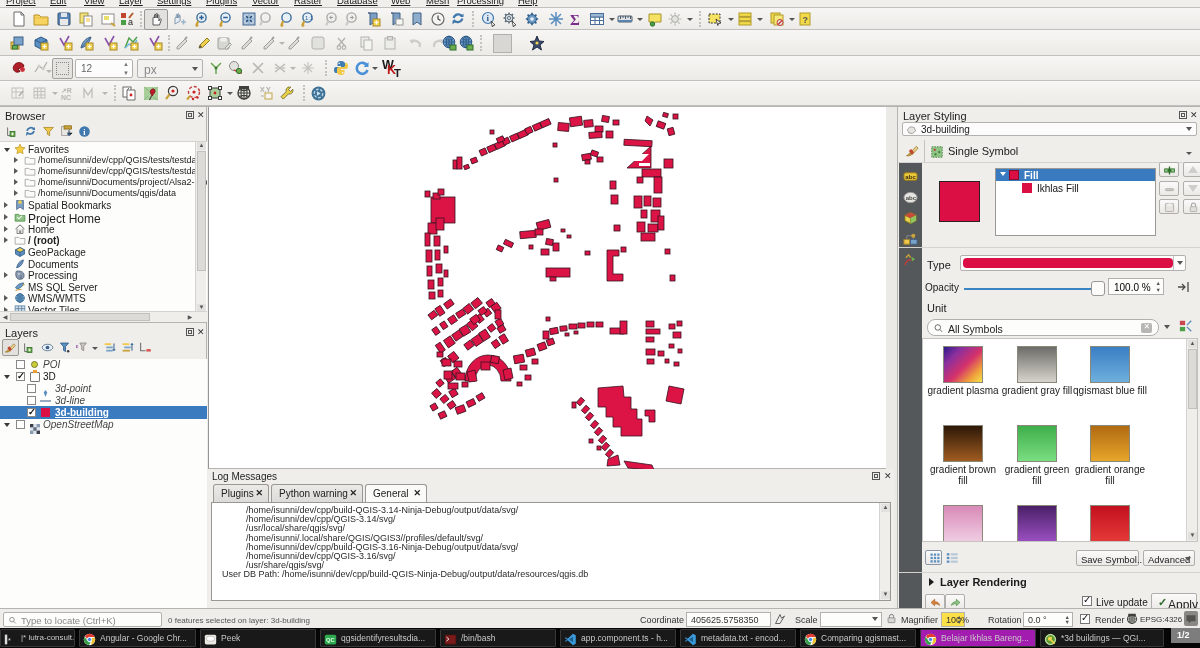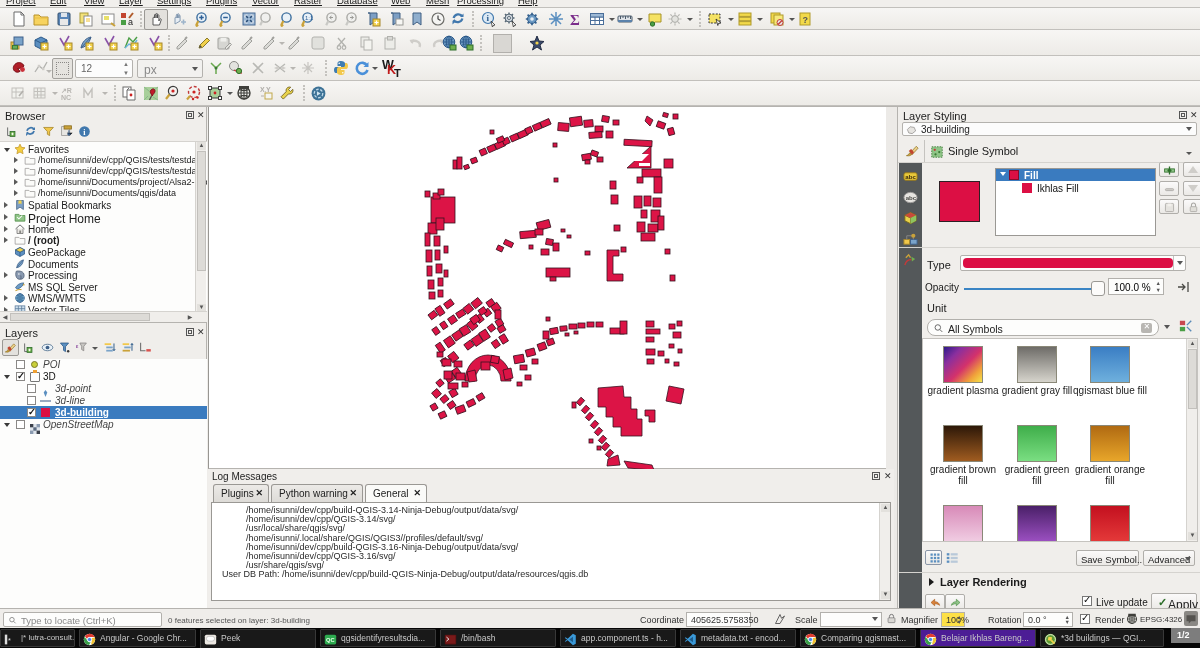--- a/index.html
+++ b/index.html
@@ -1657,21 +1657,21 @@
     <div class="abs" style="left:0;top:608px;width:1200px;height:20px;background:#efedea;border-top:1px solid #b5b3af;font-size:9px;color:#333">
       <div class="abs" style="left:3px;top:3px;width:159px;height:15px;background:#fdfdfc;border:1px solid #b2b0ac;border-radius:2px">
         <svg viewBox="0 0 16 16" style="position:absolute;left:4px;top:3px;width:9px;height:9px">
           <circle cx="7" cy="6.5" r="4" fill="none" stroke="#888" stroke-width="1.6"></circle>
           <path d="M10 9.5l3.5 3.5" stroke="#888" stroke-width="1.6"></path>
         </svg>
         <span style="position:absolute;left:17px;top:2px;color:#888;font-size:9.5px">Type to locate (Ctrl+K)</span>
       </div>
       <span class="abs" style="left:168px;top:7px;font-size:8px;color:#555">0 features selected on layer: 3d-building</span>
       <span class="abs" style="left:640px;top:6px">Coordinate</span>
-      <div class="abs" style="left:686px;top:3px;width:65px;height:15px;background:#fdfdfc;border:1px solid #b2b0ac">
+      <div class="abs" style="left:686px;top:3px;width:85px;height:15px;background:#fdfdfc;border:1px solid #b2b0ac">
         <span style="position:absolute;left:4px;top:2px;font-size:9px">405625.5758350</span>
       </div>
       <div class="abs" style="left:774px;top:4px;width:12px;height:13px"><svg viewBox="0 0 16 16">
           <path d="M2 14L8 2l2 5 4-3-6 10z" fill="none" stroke="#555" stroke-width="1.2"></path>
         </svg></div>
       <span class="abs" style="left:795px;top:6px">Scale</span>
       <div class="abs" style="left:820px;top:3px;width:62px;height:15px;background:#fdfdfc;border:1px solid #b2b0ac">
         <span style="position:absolute;left:4px;top:16px">1:8026</span>
         <span style="position:absolute;right:3px;top:4px;width:0;height:0;border-left:3px solid transparent;border-right:3px solid transparent;border-top:4px solid #555"></span>
       </div>
@@ -1750,21 +1750,21 @@
             <use href="#i-vscode"></use>
           </svg></div>
         <span style="position:absolute;left:20px;top:3px;font-size:8.5px;color:#c9c9c9;white-space:nowrap">metadata.txt - encod...</span>
       </div>
       <div class="abs" style="left:800px;top:1px;width:116px;height:18px;background:#191919;border:1px solid #383838;border-radius:1px;overflow:hidden">
         <div style="position:absolute;left:3px;top:2px;width:13px;height:13px"><svg viewBox="0 0 16 16">
             <use href="#i-chrome"></use>
           </svg></div>
         <span style="position:absolute;left:20px;top:3px;font-size:8.5px;color:#c9c9c9;white-space:nowrap">Comparing qgismast...</span>
       </div>
-      <div class="abs" style="left:920px;top:1px;width:116px;height:18px;background:#4c1d95;border:1px solid #383838;border-radius:1px;overflow:hidden">
+      <div class="abs" style="left:920px;top:1px;width:116px;height:18px;background:#a21caf;border:1px solid #383838;border-radius:1px;overflow:hidden">
         <div style="position:absolute;left:3px;top:2px;width:13px;height:13px"><svg viewBox="0 0 16 16">
             <use href="#i-chrome"></use>
           </svg></div>
         <span style="position:absolute;left:20px;top:3px;font-size:8.5px;color:#c9c9c9;white-space:nowrap">Belajar Ikhlas Bareng...</span>
       </div>
       <div class="abs" style="left:1040px;top:1px;width:124px;height:18px;background:#191919;border:1px solid #383838;border-radius:1px;overflow:hidden">
         <div style="position:absolute;left:3px;top:2px;width:13px;height:13px"><svg viewBox="0 0 16 16">
             <use href="#i-qgis"></use>
           </svg></div>
         <span style="position:absolute;left:20px;top:3px;font-size:8.5px;color:#c9c9c9;white-space:nowrap">*3d buildings — QGI...</span>

